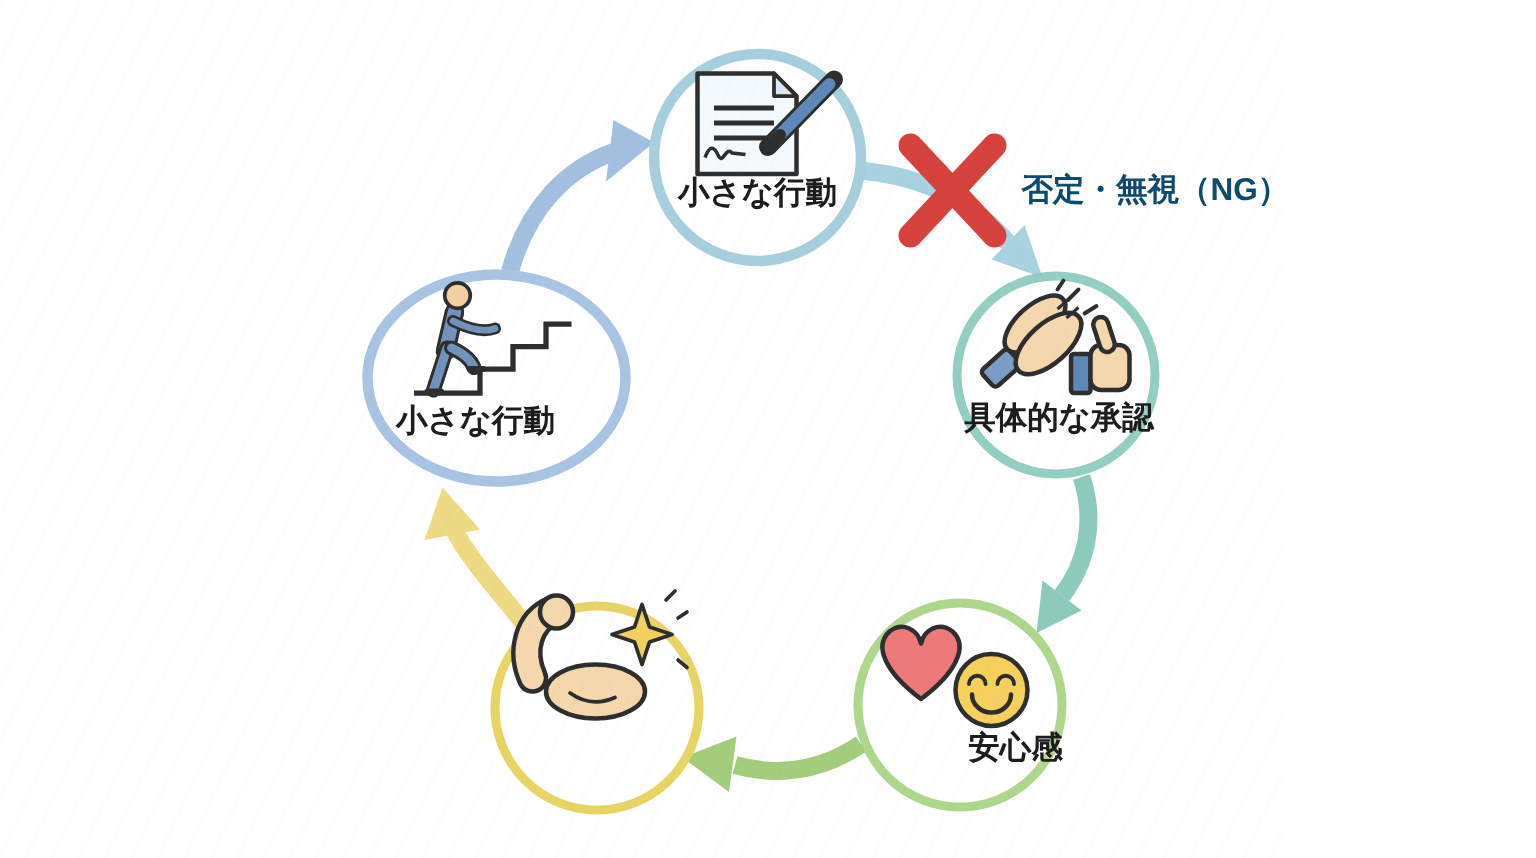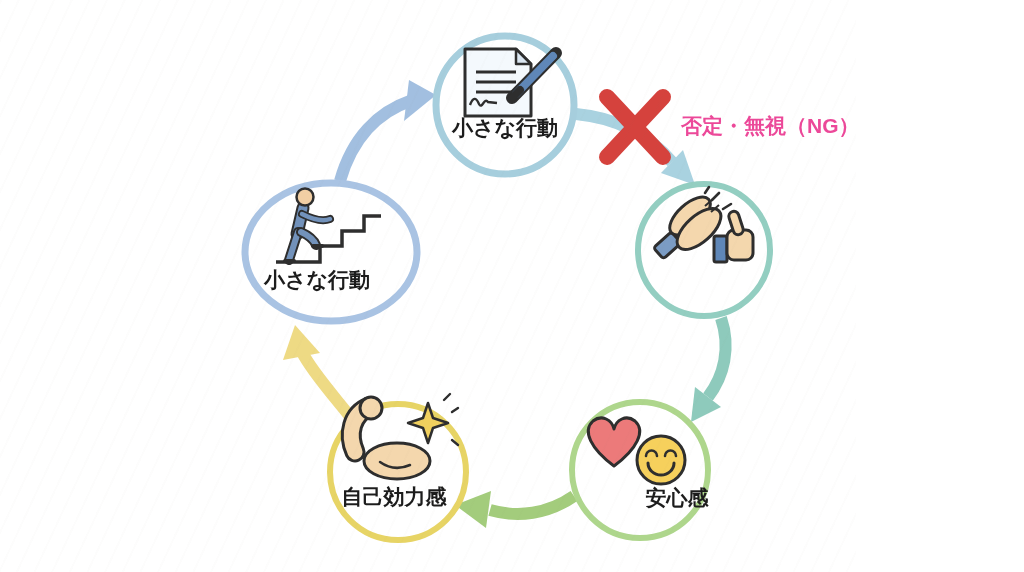--- a/index.html
+++ b/index.html
@@ -13,21 +13,21 @@
     background:repeating-linear-gradient(115deg, rgba(120,110,90,0.03) 0 2px, transparent 2px 16px);
     opacity:.5;
   }
   .layer{position:absolute;left:0;top:0;width:1024px;height:572px;}
   .label{
     position:absolute;transform:translate(-50%,-50%);
     font-weight:700;font-size:21px;color:#1c1c1c;white-space:nowrap;
   }
   .ng-label{
     position:absolute;transform:translateY(-50%);
-    font-weight:700;font-size:21px;color:#ec4899;white-space:nowrap;
+    font-weight:700;font-size:21px;color:#0c4a6e;white-space:nowrap;
   }
 </style>
 </head>
 <body>
 
 <div class="canvas">
 
   <svg class="layer" viewBox="0 0 1024 572">
 
     <g>
@@ -113,18 +113,18 @@
       <circle cx="305" cy="197" r="8.5" stroke="#2e2e2e" stroke-width="2.5" fill="#f2cfa4"></circle>
     </g>
 
     <g>
       <line x1="607" y1="97" x2="663" y2="157" stroke-width="16" stroke-linecap="round" stroke="#d5423d"></line>
       <line x1="663" y1="97" x2="607" y2="157" stroke-width="16" stroke-linecap="round" stroke="#d5423d"></line>
     </g>
   </svg>
 
   <div class="label" style="left:505px;top:128px;">小さな行動</div>
+  <div class="label" style="left:706px;top:278px;">具体的な承認</div>
   <div class="label" style="left:633px;top:498px;margin-left:44px;">安心感</div>
-  <div class="label" style="left:394px;top:497px;">自己効力感</div>
   <div class="label" style="left:317px;top:280px;">小さな行動</div>
 
   <div class="ng-label" style="left:681px;top:126px;">否定・無視（NG）</div>
 </div>
 
 </body></html>

